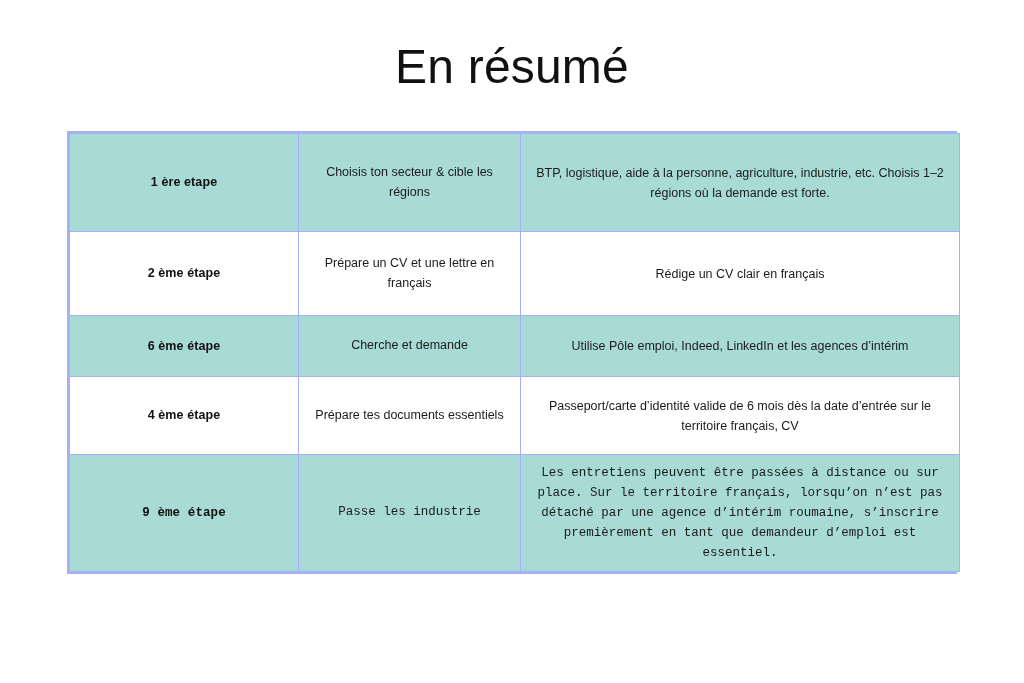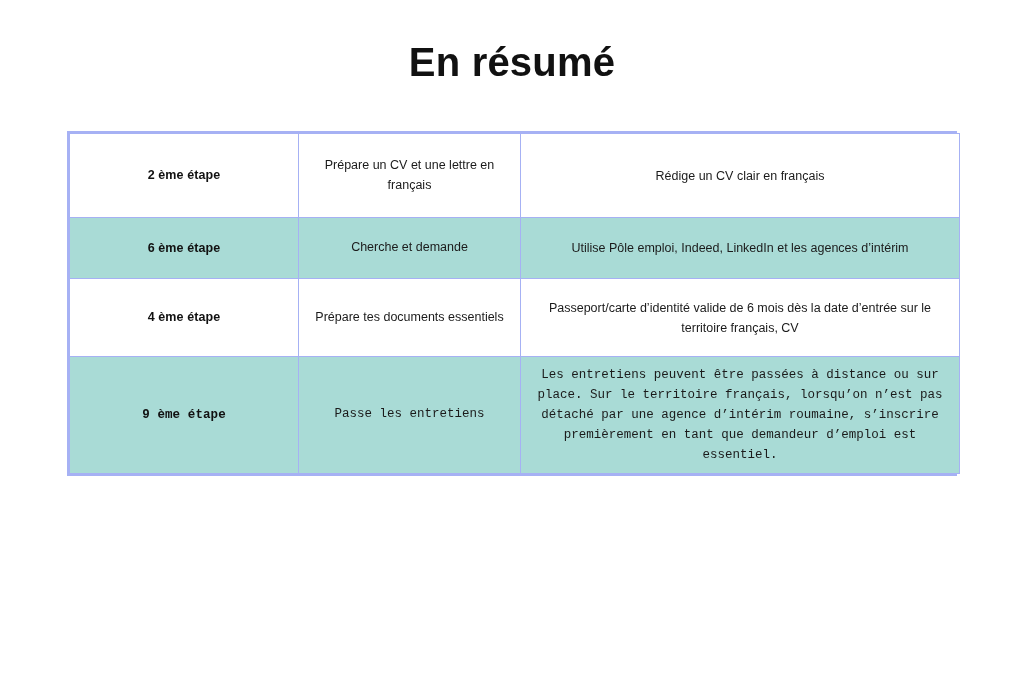--- a/index.html
+++ b/index.html
@@ -24,22 +24,22 @@
     background: #ffffff;
   }
 
   
   .title {
     position: absolute;
     top: 38px;
     left: 0;
     width: 1024px;
     text-align: center;
-    font-size: 40px;
-    font-weight: 700;
+    font-size: 48px;
+    font-weight: 400;
     letter-spacing: 0.2px;
     color: #111111;
     line-height: 1.2;
   }
 
   
   .table-wrap {
     position: absolute;
     left: 67px;
     top: 131px;
@@ -112,20 +112,25 @@
 
   <div class="table-wrap">
     <table class="summary">
       <colgroup>
         <col class="c1">
         <col class="c2">
         <col class="c3">
       </colgroup>
       <tbody>
 
+        <tr class="tinted r1">
+          <td class="cell-step">1 ère etape</td>
+          <td class="cell-action">Choisis ton secteur &amp; cible les régions</td>
+          <td class="cell-detail">BTP, logistique, aide à la personne, agriculture, industrie, etc. Choisis 1–2 régions où la demande est forte.</td>
+        </tr>
 
         <tr class="r2">
           <td class="cell-step">2 ème étape</td>
           <td class="cell-action">Prépare un CV et une lettre en français</td>
           <td class="cell-detail">Rédige un CV clair en français</td>
         </tr>
 
         <tr class="tinted r3">
           <td class="cell-step">6 ème étape</td>
           <td class="cell-action">Cherche et demande</td>
@@ -133,21 +138,21 @@
         </tr>
 
         <tr class="r4">
           <td class="cell-step">4 ème étape</td>
           <td class="cell-action">Prépare tes documents essentiels</td>
           <td class="cell-detail">Passeport/carte d’identité valide de 6 mois dès la date d’entrée sur le territoire français, CV</td>
         </tr>
 
         <tr class="tinted r5">
           <td class="cell-step">9 ème étape</td>
-          <td class="cell-action">Passe les entretiens</td>
+          <td class="cell-action">Passe les industrie</td>
           <td class="cell-detail">Les entretiens peuvent être passées à distance ou sur place. Sur le territoire français, lorsqu’on n’est pas détaché par une agence d’intérim roumaine, s’inscrire premièrement en tant que demandeur d’emploi est essentiel.</td>
         </tr>
 
 
       </tbody>
     </table>
   </div>
 
 </div>
 

